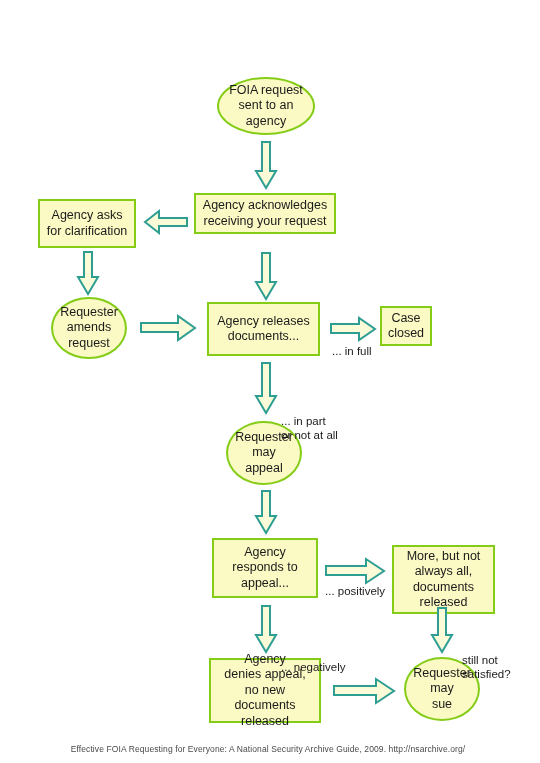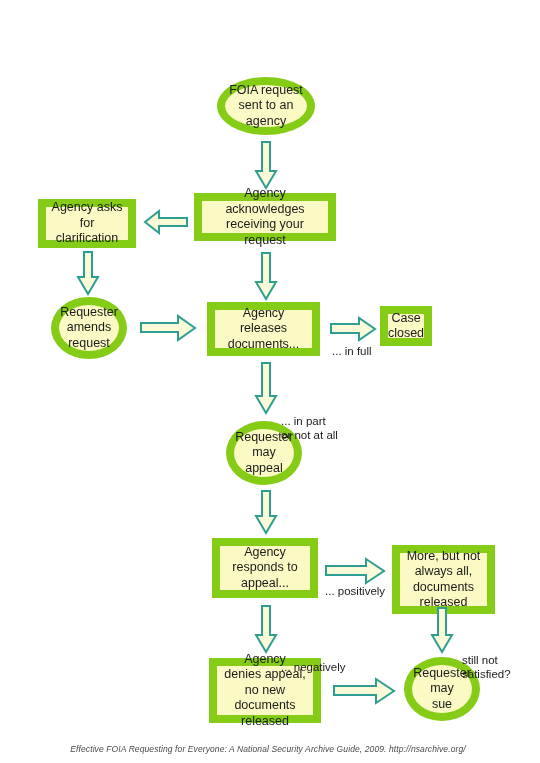--- a/index.html
+++ b/index.html
@@ -28,21 +28,21 @@
     color: #3b3b3b;
     letter-spacing: 0.2px;
     white-space: nowrap;
   }
 
   
   .node {
     position: absolute;
     box-sizing: border-box;
     background: #fbf9c4;
-    border: 8px solid #84cc16;
+    border: 2px solid #84cc16;
     display: flex;
     align-items: center;
     justify-content: center;
     text-align: center;
     color: #1b1b1b;
     font-size: 12.5px;
     line-height: 15.5px;
   }
   .node.ellipse {
     border-radius: 50%;
@@ -79,39 +79,38 @@
     stroke-linejoin: miter;
   }
 
   
   #footer {
     position: absolute;
     left: 0;
     top: 744px;
     width: 536px;
     text-align: center;
-    font-style: italic;
     font-size: 8.5px;
     color: #4a4a4a;
     letter-spacing: 0.1px;
   }
 </style>
 </head>
 <body>
 
 <div id="page">
 
 
   <div class="node ellipse" style="left:217px; top:77px; width:98px; height:58px;">
     <span class="txt">FOIA request
 sent to an
 agency</span>
   </div>
 
-  <div class="node" style="left:194px; top:193px; width:142px; height:48px;">
+  <div class="node" style="left:194px; top:193px; width:142px; height:41px;">
     <span class="txt">Agency acknowledges
 receiving your request</span>
   </div>
 
   <div class="node" style="left:38px; top:199px; width:98px; height:49px;">
     <span class="txt">Agency asks
 for clarification</span>
   </div>
 
   <div class="node ellipse" style="left:51px; top:297px; width:76px; height:62px;">

